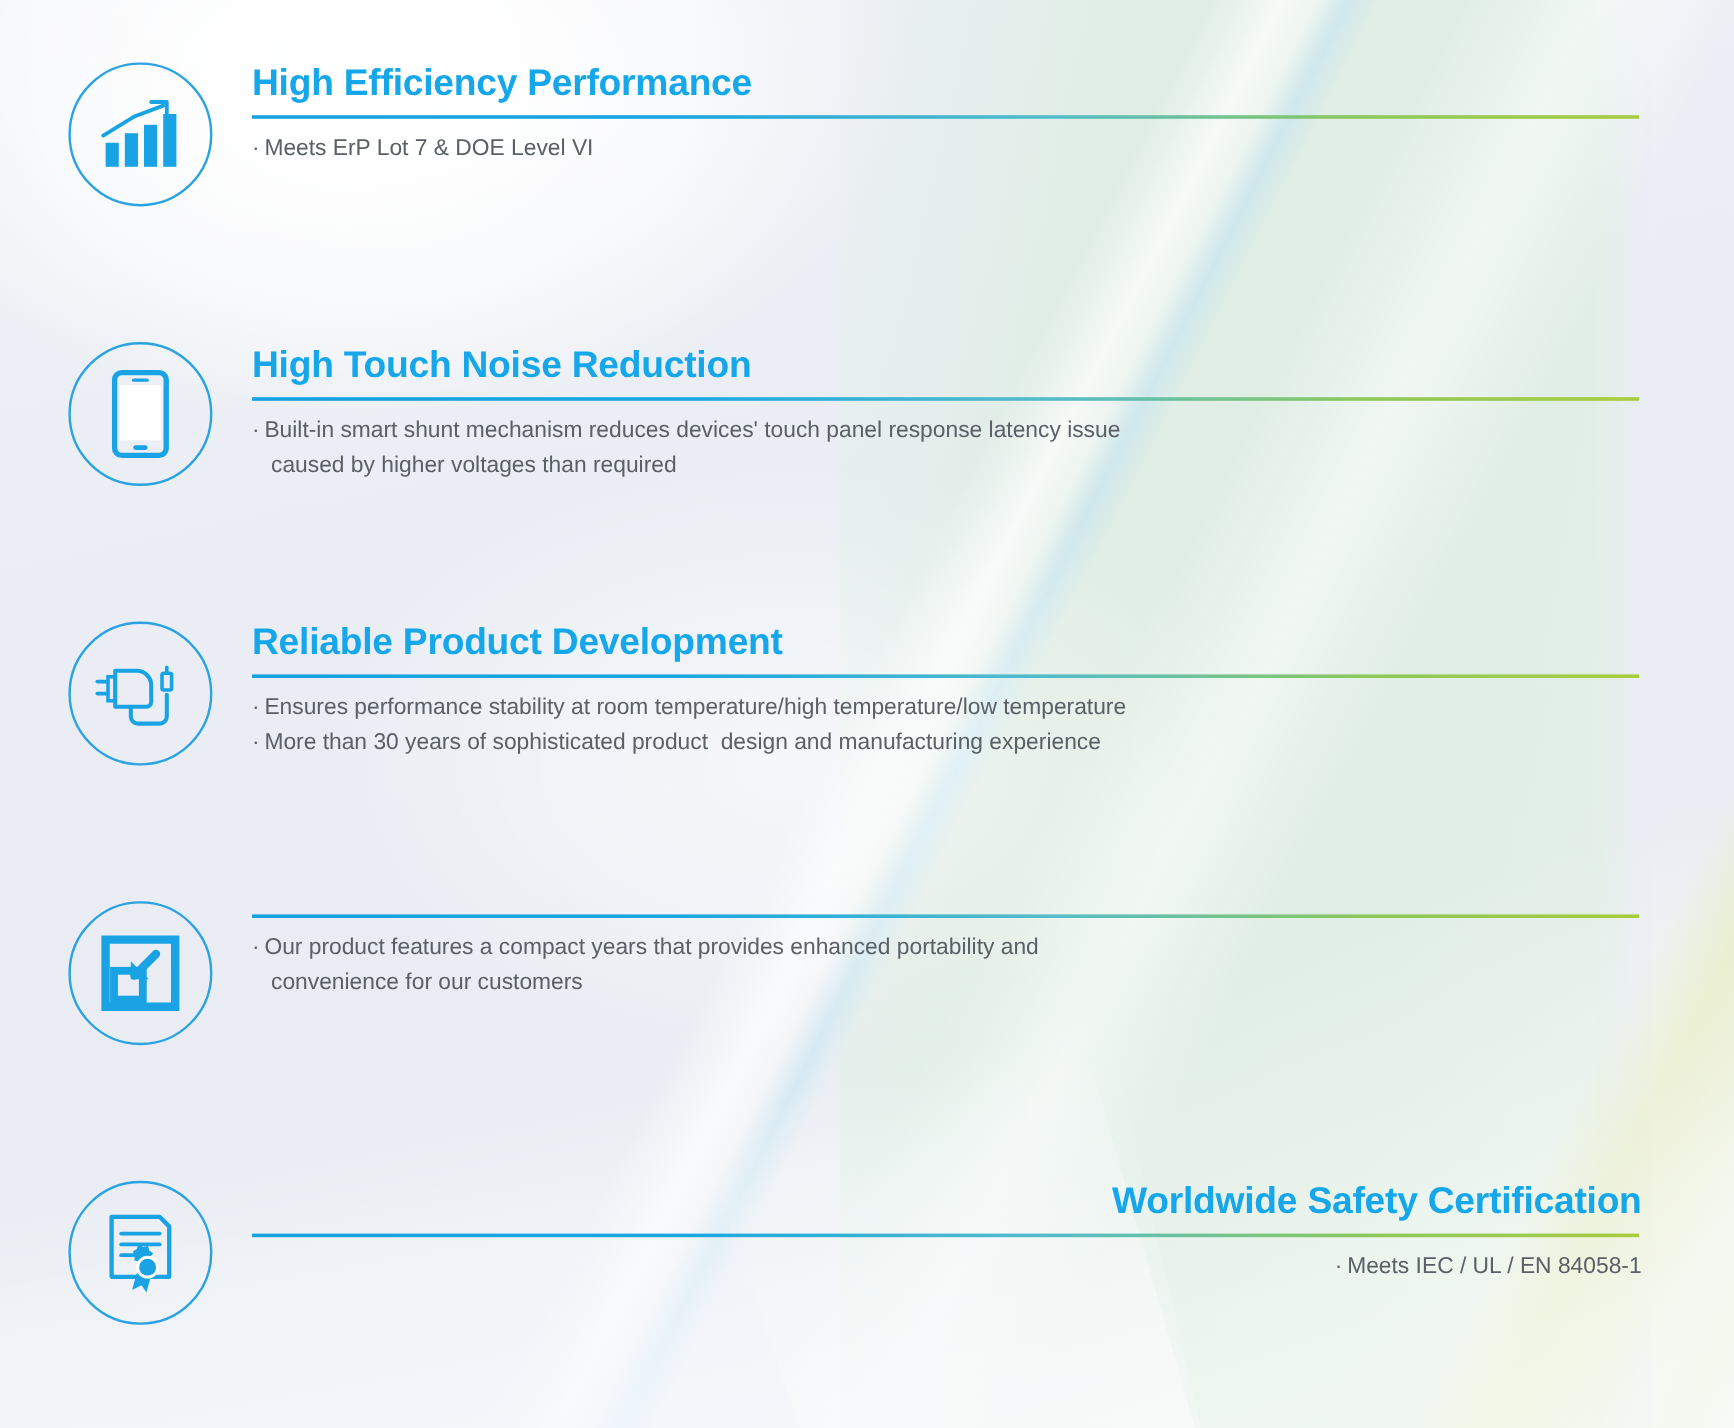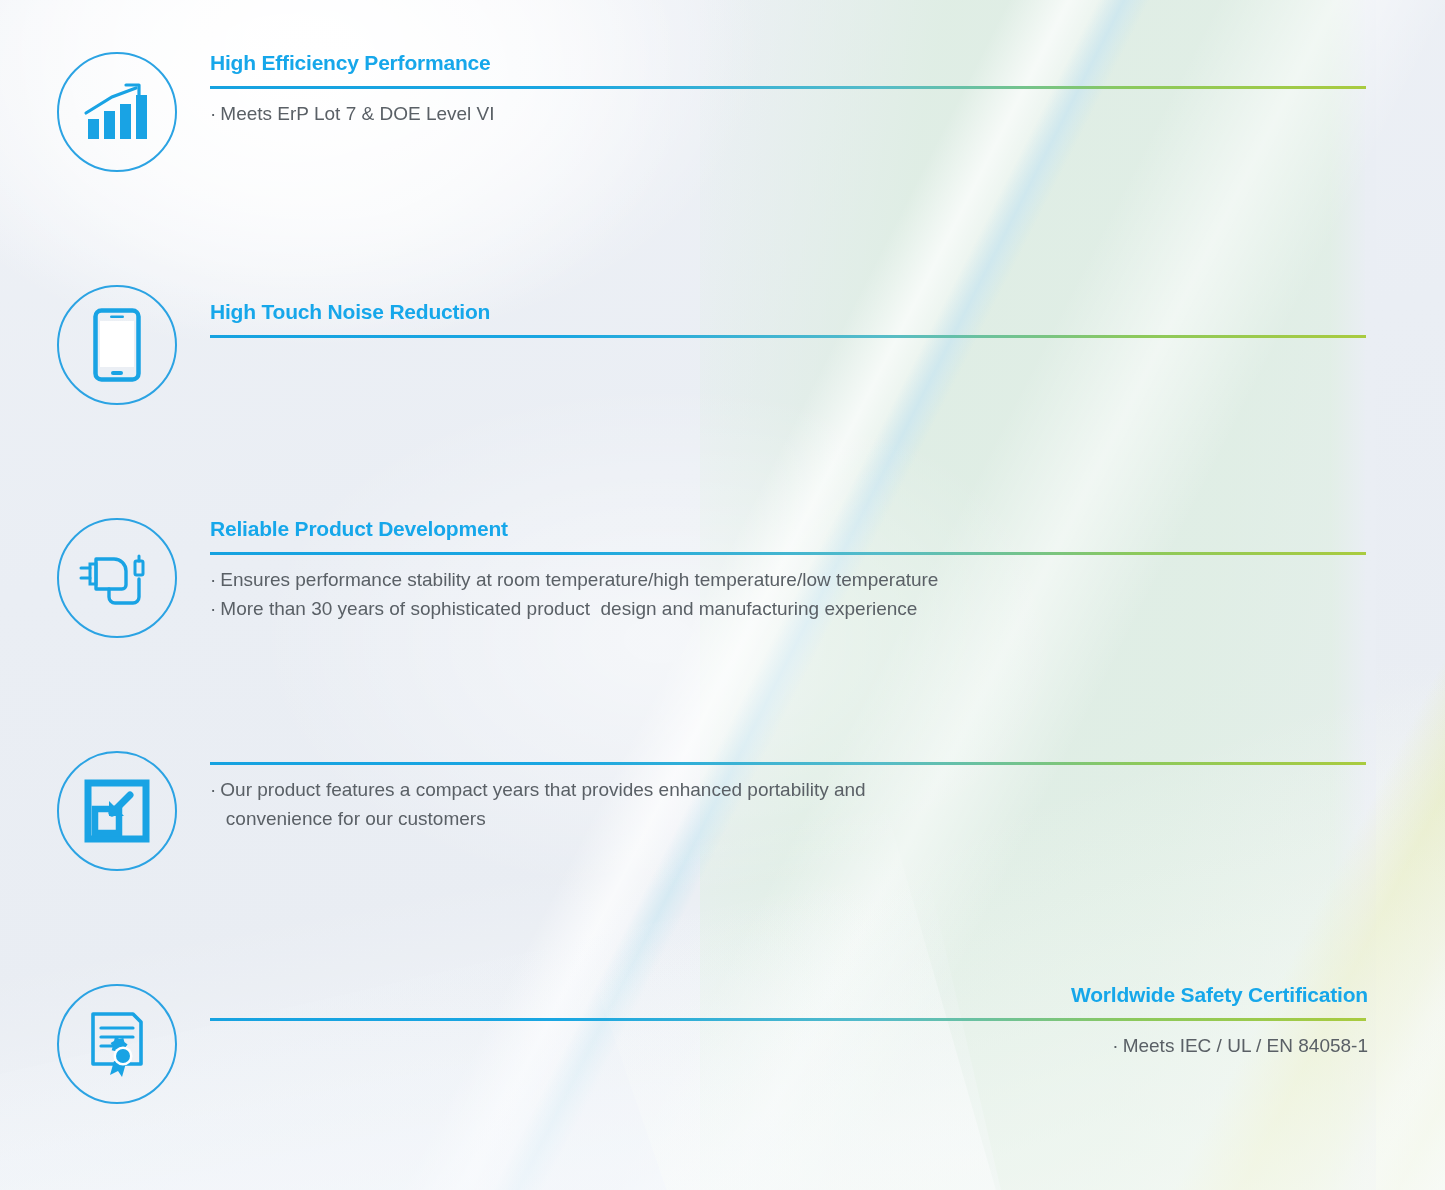--- a/index.html
+++ b/index.html
@@ -149,21 +149,21 @@
   }
   .icon-wrap svg { display:block; }
 
   .body-col {
     position:absolute;
     left:210px;
     width:1158px;
   }
 
   .feat-title {
-    font-size:21px;
+    font-size:31px;
     font-weight:bold;
     color:#16a7ea;
     letter-spacing:-0.2px;
     line-height:1.08;
     white-space:nowrap;
   }
 
   .rule {
     height:3px;
     width:1156px;
@@ -228,23 +228,27 @@
 
   <section class="feature" style="top:285px;">
     <div class="icon-wrap" style="top:0;">
       <svg width="48" height="74" viewBox="0 0 48 74" aria-hidden="true">
         <rect x="2.5" y="2.5" width="43" height="69" rx="6" ry="6" fill="none" stroke="#19a3e4" stroke-width="4.5"></rect>
         <rect x="7" y="13" width="34" height="46" fill="#ffffff" stroke="none"></rect>
         <rect x="17" y="7.5" width="14" height="2.6" rx="1.3" fill="#19a3e4"></rect>
         <rect x="18" y="63" width="12" height="4" rx="2" fill="#19a3e4"></rect>
       </svg>
     </div>
-    <div class="body-col" style="top:16px;">
+    <div class="body-col" style="top:2px;">
       <h2 class="feat-title">High Touch Noise Reduction</h2>
       <div class="rule"></div>
+      <div class="bullets">
+        <p class="bullet"><span class="dot">·</span><span>Built-in smart shunt mechanism reduces devices' touch panel response latency issue
+   caused by higher voltages than required</span></p>
+      </div>
     </div>
   </section>
 
   <section class="feature" style="top:518px;">
     <div class="icon-wrap" style="top:0;">
       <svg width="80" height="62" viewBox="0 0 80 62" aria-hidden="true">
         <path d="M19 12 h18 a12 12 0 0 1 12 12 v14 a4 4 0 0 1 -4 4 h-26 z" fill="none" stroke="#19a3e4" stroke-width="3.4" stroke-linejoin="round"></path>
         <rect x="13" y="17" width="6" height="20" fill="none" stroke="#19a3e4" stroke-width="3"></rect>
         <line x1="4" y1="21" x2="13" y2="21" stroke="#19a3e4" stroke-width="3" stroke-linecap="round"></line>
         <line x1="4" y1="31" x2="13" y2="31" stroke="#19a3e4" stroke-width="3" stroke-linecap="round"></line>

